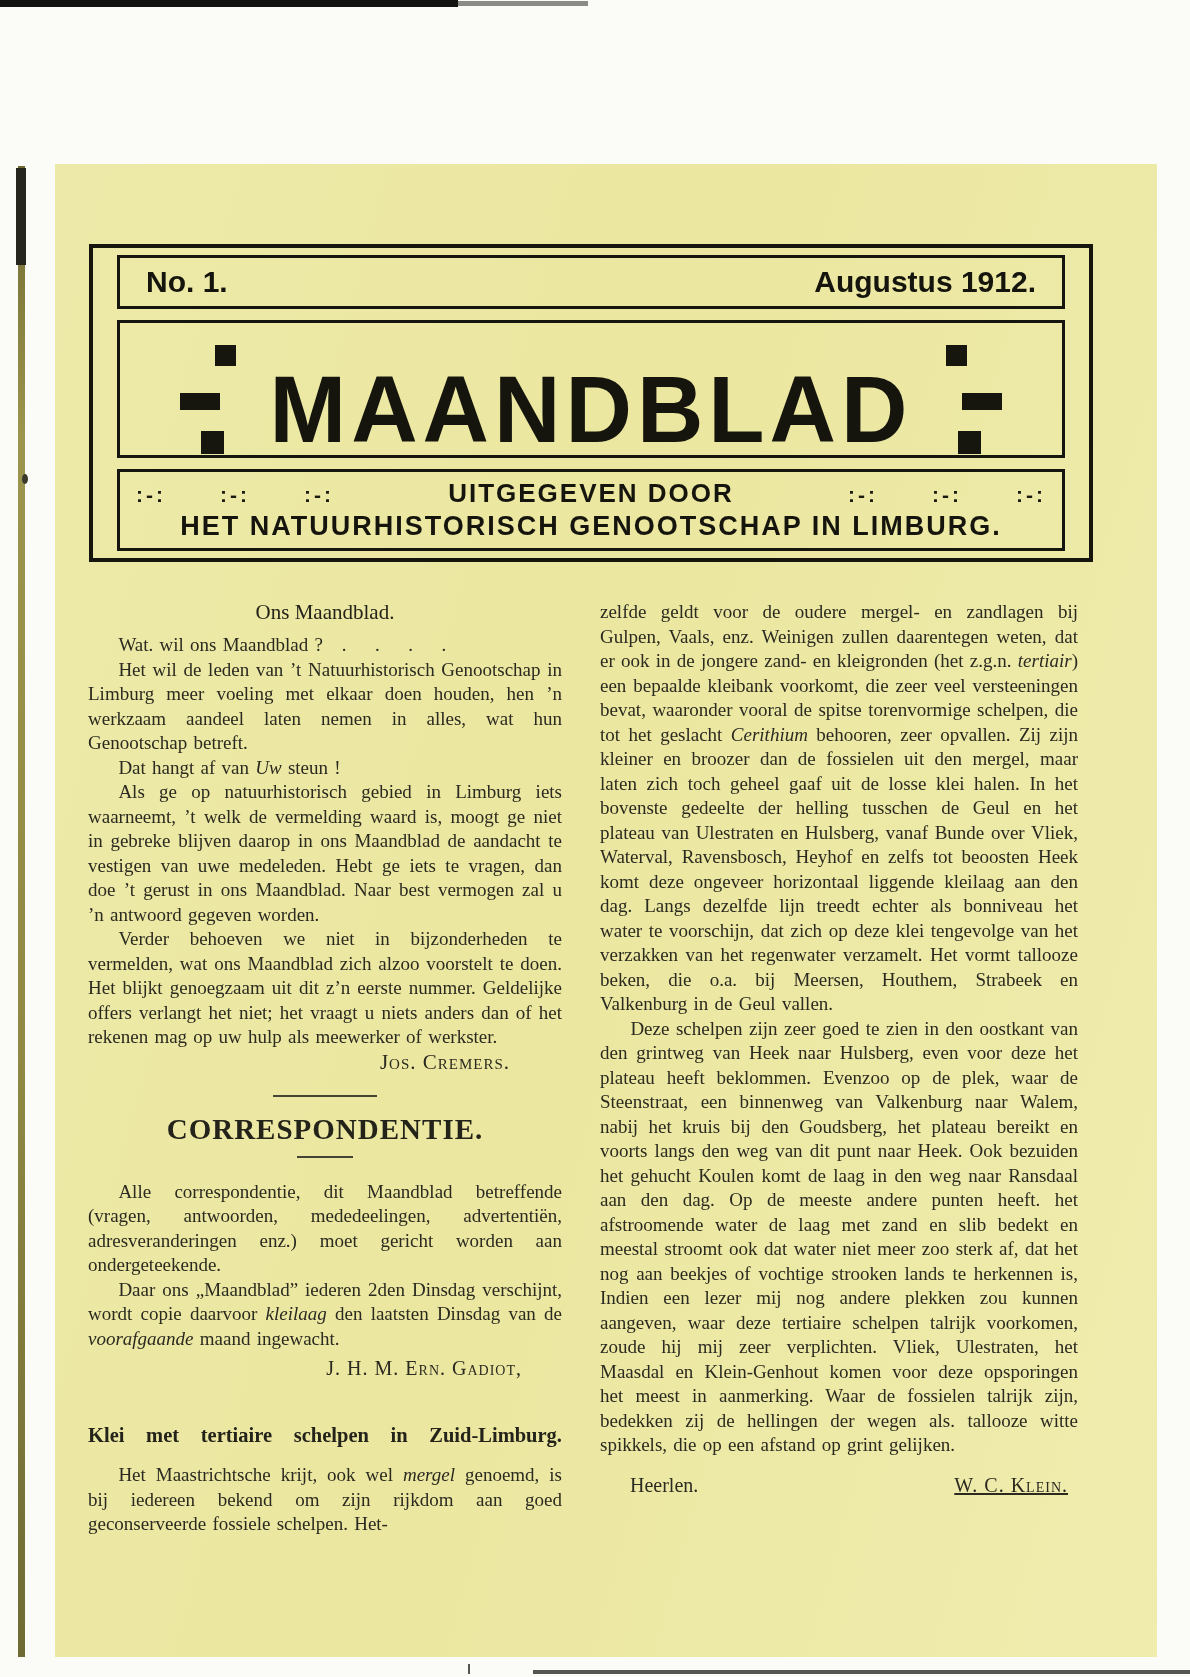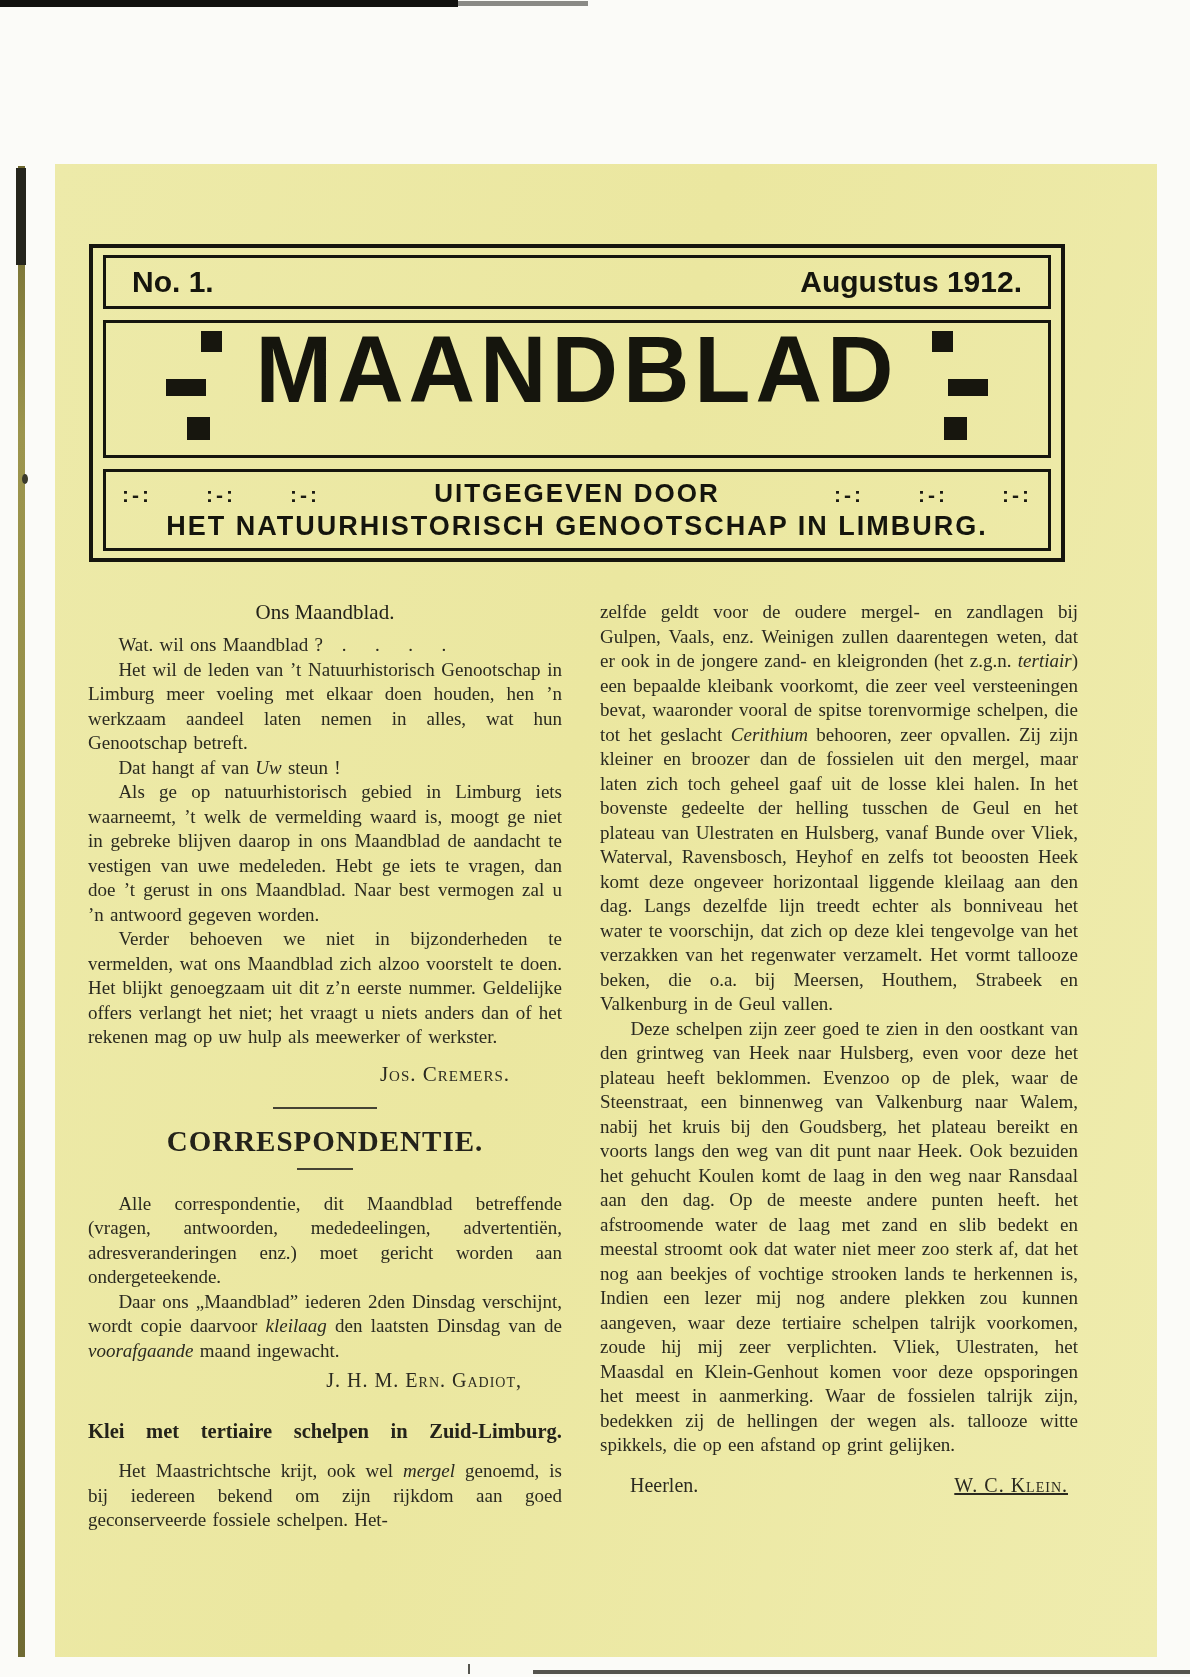--- a/index.html
+++ b/index.html
@@ -19,27 +19,27 @@
   .page-edge-blot{position:absolute;left:22px;top:474px;width:6px;height:10px;background:#3a3a2c;border-radius:50%;}
 
   
   .paper{
     position:absolute;left:55px;top:164px;width:1102px;height:1493px;
     background:linear-gradient(105deg,#edeaa9 0%,#ebe7a0 45%,#efecae 100%);
     color:#2c2a20;
   }
 
   
-  .masthead{margin:80px 0 0 34px;width:948px;border:4px solid #16150e;padding:7px 10px;}
+  .masthead{margin:80px 0 0 34px;width:948px;border:4px solid #16150e;padding:7px 24px;}
   .mh-box{border:3px solid #16150e;box-sizing:border-box;color:#15150d;
     font-family:"Liberation Sans",sans-serif;font-weight:700;}
   .mh-gap{height:11px;}
   .mh-issue-row{height:54px;display:flex;justify-content:space-between;align-items:center;
     padding:0 26px;font-size:30px;}
-  .mh-title-box{height:138px;display:flex;align-items:flex-start;justify-content:center;gap:34px;}
+  .mh-title-box{height:138px;display:flex;align-items:flex-end;justify-content:center;gap:34px;}
   .mh-title{font-size:92px;letter-spacing:5px;line-height:1;transform:scaleY(1.03);}
   .ornament{position:relative;width:56px;height:118px;display:inline-block;}
   .ornament .sq-a{position:absolute;width:21px;height:21px;background:#17160e;}
   .ornament .dash{position:absolute;width:40px;height:17px;background:#17160e;}
   .ornament .sq-b{position:absolute;width:23px;height:23px;background:#17160e;}
   .ornament.left .sq-a{right:0;top:8px;}
   .ornament.left .dash{left:0;top:56px;}
   .ornament.left .sq-b{right:12px;top:94px;}
   .ornament.right .sq-a{left:0;top:8px;}
   .ornament.right .dash{right:0;top:56px;}
@@ -51,29 +51,29 @@
 
   
   .columns{display:flex;margin:38px 0 0 33px;gap:38px;}
   .col{width:474px;}
   .col.right{width:478px;}
   .para{margin:0;font-size:19px;line-height:24.5px;text-align:justify;word-spacing:1.5px;color:#2b2a20;}
   .para.indent{text-indent:1.6em;}
   .para em{font-style:italic;}
   .article-heading{font-size:21px;font-weight:400;text-align:center;margin:0 0 8px 0;color:#24231a;}
   .signature{ text-align:right;padding-right:52px;font-variant:small-caps;letter-spacing:1px;
-    font-size:21px;margin-top:12px;color:#2b2a20;}
+    font-size:21px;margin-top:0;color:#2b2a20;}
   .divider{width:104px;border:0;border-top:2px solid #454334;margin:20px auto 16px;}
   .divider.small{width:56px;margin:10px auto 22px;border-top-width:2px;}
   .section-heading{font-size:29px;font-weight:700;text-align:center;letter-spacing:1px;
     margin:14px 0 0 0;color:#24231a;}
   .sig-block{text-align:right;padding-right:40px;font-size:20px;margin-top:6px;color:#2b2a20;}
   .sig-name{font-variant:small-caps;letter-spacing:1px;}
   .article3-heading{font-size:20.5px;font-weight:700;text-align:justify;text-align-last:justify;
-    margin:28px 0 16px 0;color:#24231a;}
+    margin:44px 0 16px 0;color:#24231a;}
   .sign-off{display:flex;justify-content:space-between;align-items:flex-start;
     padding:16px 10px 0 30px;font-size:20px;color:#2b2a20;}
   .sign-off .author{font-variant:small-caps;letter-spacing:1px;text-decoration:underline;}
 </style>
 </head>
 <body>
 
 <div class="top-scan-line"></div>
 <div class="top-scan-line-fade"></div>
 <div class="bottom-scan-line"></div>

